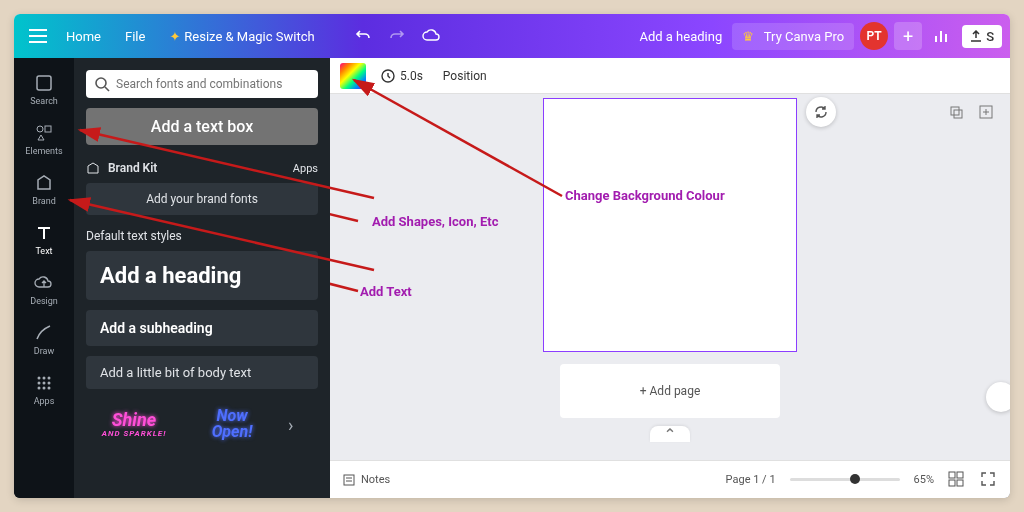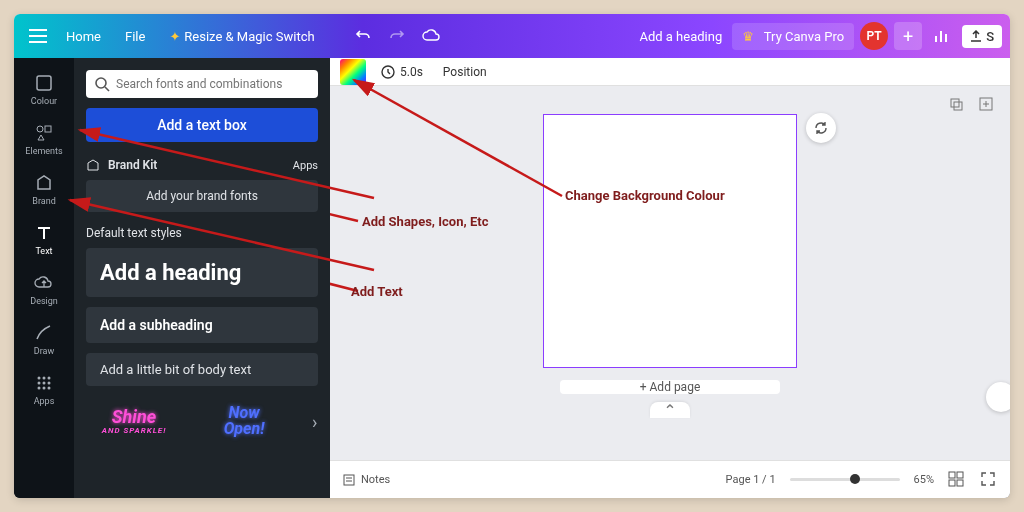--- a/index.html
+++ b/index.html
@@ -19,59 +19,59 @@
 .share{background:#fff;color:#333;border-radius:4px;padding:4px 8px;font-weight:500;margin-left:6px;display:flex;align-items:center;gap:4px}
 .body{flex:1;display:flex;background:#0e1318}
 .rail{width:60px;background:#0e1318;display:flex;flex-direction:column;align-items:center;padding-top:6px;color:#a6adb5}
 .rail-item{width:58px;height:50px;display:flex;flex-direction:column;align-items:center;justify-content:center;font-size:9px;cursor:pointer;gap:2px;color:#a6adb5}
 .rail-item.active{color:#fff}
 .rail-icn{width:22px;height:22px;display:flex;align-items:center;justify-content:center}
 .panel{width:256px;background:#1e2429;padding:12px 12px 0;display:flex;flex-direction:column;position:relative}
 .panel::-webkit-scrollbar{width:6px}
 .search{background:#fff;border-radius:4px;display:flex;align-items:center;padding:6px 8px;margin-bottom:10px}
 .search input{border:none;outline:none;flex:1;font-size:12px;color:#555}
-.addbox{background:#1d4ed8;color:#fff;text-align:center;padding:9px;border-radius:4px;font-size:14px;font-weight:500;cursor:pointer;margin-bottom:12px}
+.addbox{background:#737373;color:#fff;text-align:center;padding:9px;border-radius:4px;font-size:16px;font-weight:500;cursor:pointer;margin-bottom:12px}
 .sect{color:#e0e3e7;font-size:12px;display:flex;justify-content:space-between;align-items:center;margin:4px 0 8px}
 .sect .edit{color:#e0e3e7;font-size:11px;cursor:pointer}
 .brandkit{display:flex;align-items:center;gap:8px;font-weight:600}
 .dkbtn{background:#2f363d;color:#e0e3e7;text-align:center;padding:9px;border-radius:4px;font-size:12px;cursor:pointer;margin-bottom:12px}
 .txtstyles{color:#e0e3e7;font-size:12px;margin:2px 0 8px}
 .heading{background:#2f363d;color:#fff;padding:12px 14px;border-radius:4px;font-size:22px;font-weight:700;cursor:pointer;margin-bottom:10px}
 .subheading{background:#2f363d;color:#fff;padding:10px 14px;border-radius:4px;font-size:14px;font-weight:600;cursor:pointer;margin-bottom:10px}
 .bodytxt{background:#2f363d;color:#e0e3e7;padding:9px 14px;border-radius:4px;font-size:13px;cursor:pointer;margin-bottom:12px}
 .recent{color:#e0e3e7;font-size:12px;display:flex;justify-content:space-between;align-items:center;margin-bottom:8px}
 .seeall{font-size:11px;cursor:pointer}
-.thumbs{display:flex;gap:14px;align-items:center}
+.thumbs{display:flex;gap:2px;align-items:center}
 .thumb{width:96px;height:46px;display:flex;flex-direction:column;align-items:center;justify-content:center;cursor:pointer;font-family:cursive;font-style:italic}
 .shine{color:#ff4fd8;font-size:18px;font-weight:700;line-height:1;text-shadow:0 0 4px #ff4fd8}
 .shine2{color:#ff4fd8;font-size:8px;font-weight:700;letter-spacing:1px}
 .now{color:#4f6fff;font-size:16px;font-weight:700;line-height:1;text-shadow:0 0 4px #4f6fff}
 .chev{color:#a6adb5;font-size:18px;cursor:pointer;margin-left:6px}
 .handle{position:absolute;right:-10px;top:50%;transform:translateY(-50%);width:10px;height:80px;background:#0e1318;border-radius:0 10px 10px 0;display:flex;align-items:center;justify-content:center;color:#888;font-size:10px;cursor:pointer}
 .canvas{flex:1;background:#ebecf0;display:flex;flex-direction:column;position:relative}
-.ctxbar{height:28px;background:#fff;border-bottom:1px solid #e0e0e0;display:flex;align-items:center;padding:0 10px;gap:14px;font-size:12px;color:#333}
+.ctxbar{height:36px;background:#fff;border-bottom:1px solid #e0e0e0;display:flex;align-items:center;padding:0 10px;gap:14px;font-size:12px;color:#333}
 .colorsw{width:26px;height:26px;border-radius:3px;background:linear-gradient(135deg,#ff0080,#ff8000,#ffff00,#00ff80,#0080ff,#8000ff);cursor:pointer}
 .dur{display:flex;align-items:center;gap:4px;cursor:pointer}
 .pos{cursor:pointer;padding:4px 6px}
 .stage{flex:1;display:flex;flex-direction:column;align-items:center;justify-content:center;position:relative}
 .pageactions{position:absolute;top:8px;right:14px;display:flex;gap:10px;color:#777}
 .pgbtn{width:20px;height:20px;display:flex;align-items:center;justify-content:center;cursor:pointer}
 .page{width:254px;height:254px;background:#fff;border:1px solid #8b3dff;position:relative;margin-top:-14px}
 .refresh{position:absolute;top:-2px;right:-40px;width:30px;height:30px;border-radius:50%;background:#fff;box-shadow:0 1px 4px rgba(0,0,0,.2);display:flex;align-items:center;justify-content:center;cursor:pointer}
-.addpage{background:#fff;color:#555;font-size:12px;padding:0 80px;border-radius:4px;margin-top:12px;cursor:pointer}
+.addpage{background:#fff;color:#555;font-size:12px;padding:20px 80px;border-radius:4px;margin-top:12px;cursor:pointer}
 .bb-chev{width:40px;height:16px;background:#fff;border-radius:8px 8px 0 0;display:flex;align-items:center;justify-content:center;margin-top:8px;color:#777;cursor:pointer;box-shadow:0 -1px 3px rgba(0,0,0,.08)}
 .bottombar{height:38px;background:#fff;border-top:1px solid #e0e0e0;display:flex;align-items:center;padding:0 12px;font-size:11px;color:#555;gap:14px}
 .notes{display:flex;align-items:center;gap:5px;cursor:pointer}
 .bb-spacer{flex:1}
 .zslider{width:110px;height:3px;background:#ddd;border-radius:2px;position:relative;cursor:pointer}
 .zdot{position:absolute;left:60px;top:-4px;width:10px;height:10px;border-radius:50%;background:#333}
 .zval{font-size:11px}
 .grid{width:18px;height:18px;cursor:pointer}
 .fs{width:18px;height:18px;cursor:pointer}
-.annot{position:absolute;color:#7f1d1d;font-size:13px;font-weight:700;pointer-events:none;z-index:50}
+.annot{position:absolute;color:#a21caf;font-size:13px;font-weight:700;pointer-events:none;z-index:50}
 svg.arrow{position:absolute;pointer-events:none;z-index:49}
 .help{position:absolute;right:-6px;bottom:48px;width:30px;height:30px;border-radius:50%;background:#fff;box-shadow:0 1px 4px rgba(0,0,0,.2)}
 </style>
 </head>
 <body>
 
 <div class="app">
   <div class="topbar">
     <div class="hamburger">
         <svg width="18" height="14" viewBox="0 0 18 14">
@@ -119,21 +119,21 @@
   </div>
 
   <div class="body">
     <div class="rail">
       <div class="rail-item">
           <span class="rail-icn">
             <svg width="20" height="20" viewBox="0 0 20 20">
               <rect x="3" y="3" width="14" height="14" rx="2" stroke="#a6adb5" fill="none" stroke-width="1.5"></rect>
             </svg>
           </span>
-          <span>Colour</span>
+          <span>Search</span>
         </div>
       <div class="rail-item">
           <span class="rail-icn">
             <svg width="20" height="20" viewBox="0 0 20 20">
               <circle cx="6" cy="6" r="3" stroke="#a6adb5" fill="none"></circle>
               <rect x="11" y="3" width="6" height="6" stroke="#a6adb5" fill="none"></rect>
               <path d="M4 17l3-5 3 5z" stroke="#a6adb5" fill="none"></path>
             </svg>
           </span>
           <span>Elements</span>
@@ -282,22 +282,22 @@
               <rect x="9" y="1" width="6" height="6" stroke="#555" fill="none"></rect>
               <rect x="1" y="9" width="6" height="6" stroke="#555" fill="none"></rect>
               <rect x="9" y="9" width="6" height="6" stroke="#555" fill="none"></rect>
             </svg></div>
         <div class="fs"><svg width="16" height="16" viewBox="0 0 16 16">
               <path d="M2 6V2h4M14 6V2h-4M2 10v4h4M14 10v4h-4" stroke="#555" fill="none" stroke-width="1.4"></path>
             </svg></div>
       </div>
 
       <div class="annot" style="left:235px;top:130px">Change Background Colour</div>
-      <div class="annot" style="left:32px;top:156px">Add Shapes, Icon, Etc</div>
-      <div class="annot" style="left:21px;top:226px">Add Text</div>
+      <div class="annot" style="left:42px;top:156px">Add Shapes, Icon, Etc</div>
+      <div class="annot" style="left:30px;top:226px">Add Text</div>
 
       <svg class="arrow" style="left:0;top:0" width="668" height="440">
         <defs>
             <marker id="ah" markerWidth="10" markerHeight="10" refX="8" refY="3" orient="auto">
               <path d="M0 0L9 3L0 6z" fill="#c61a1a"></path>
             </marker>
           </defs>
         <line x1="232" y1="138" x2="24" y2="22" stroke="#c61a1a" stroke-width="2.5" marker-end="url(#ah)"></line>
         <line x1="28" y1="163" x2="-268" y2="91" stroke="#c61a1a" stroke-width="2.5" marker-end="url(#ah)"></line>
         <line x1="28" y1="233" x2="-268" y2="158" stroke="#c61a1a" stroke-width="2.5" marker-end="url(#ah)"></line>

